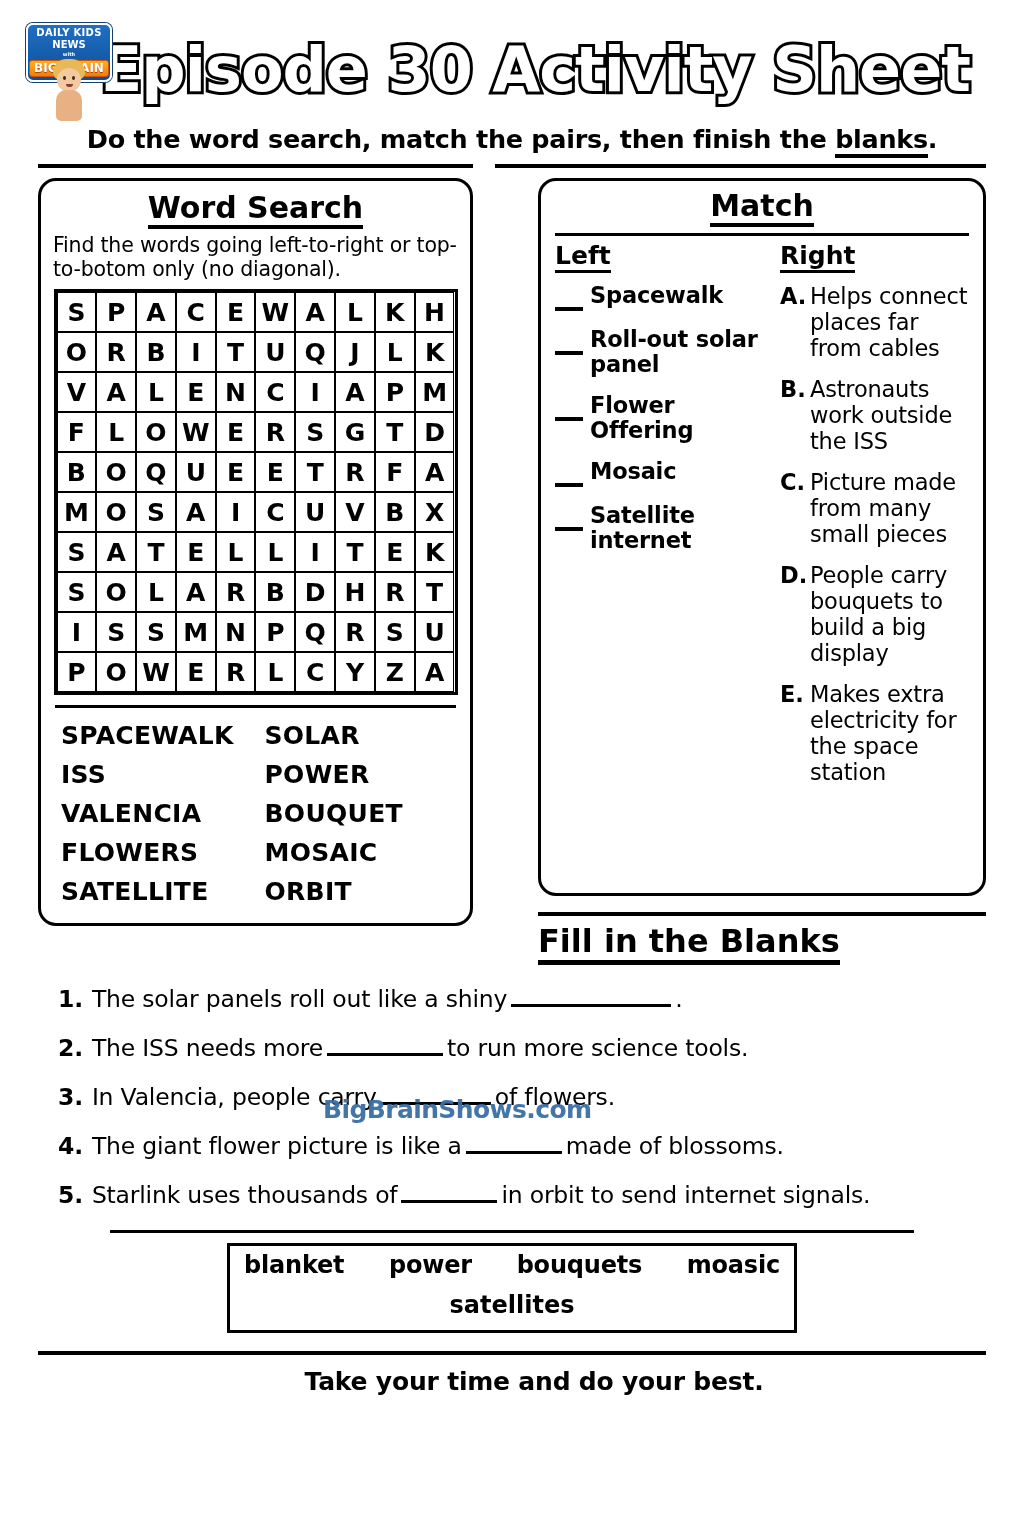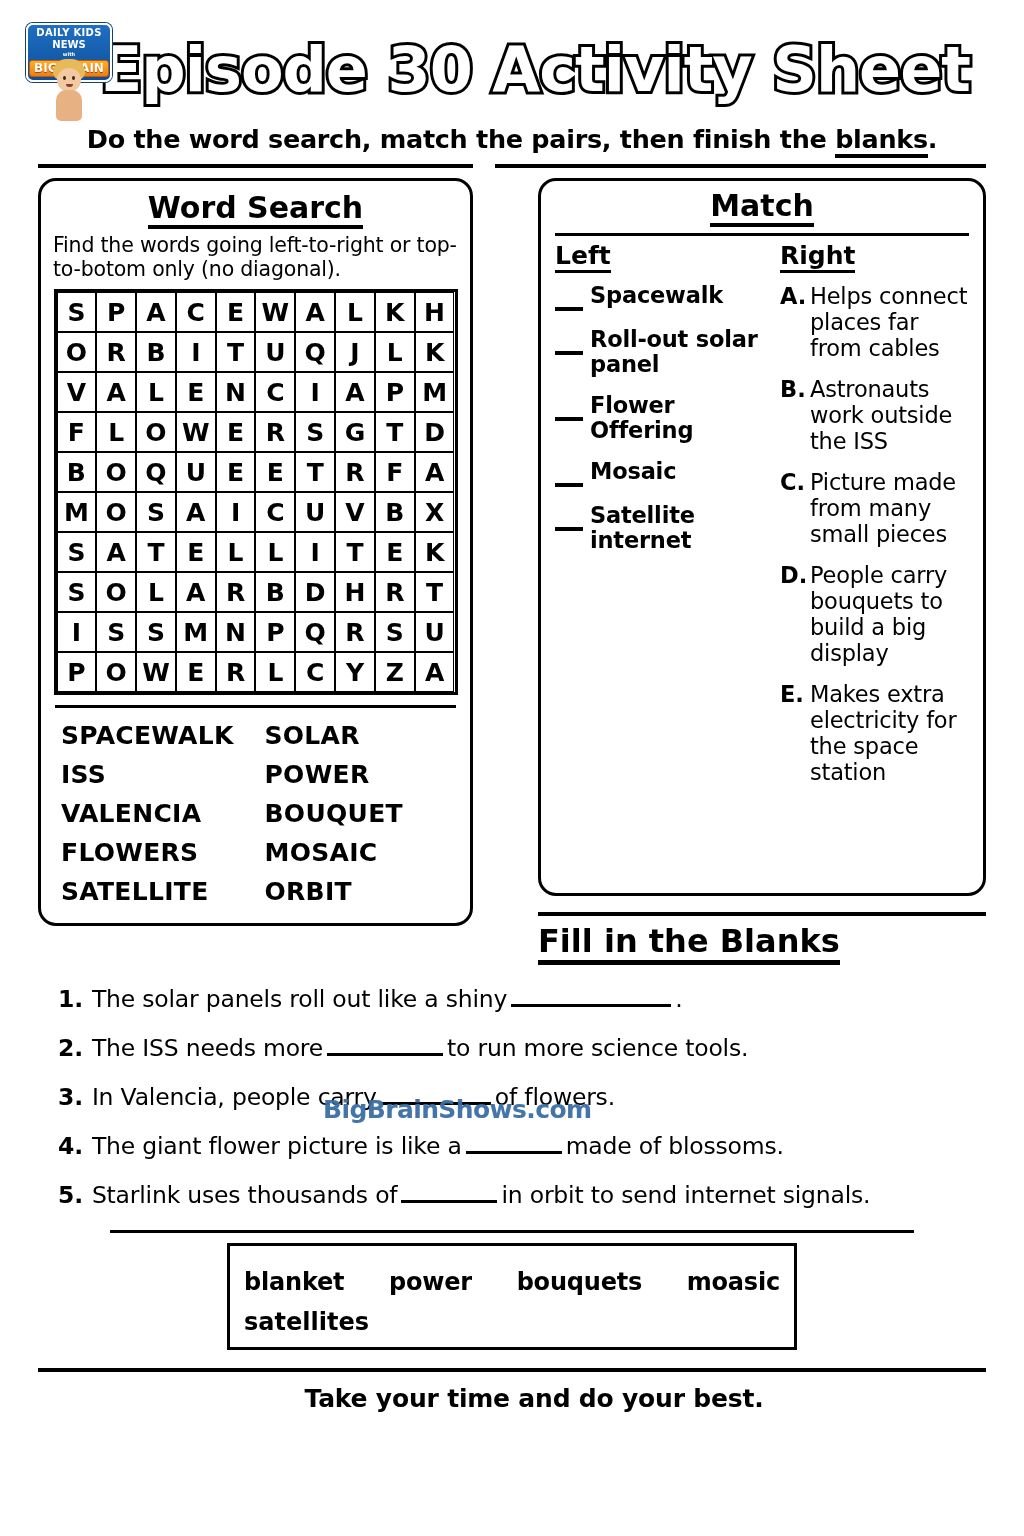--- a/index.html
+++ b/index.html
@@ -295,22 +295,22 @@
     letter-spacing: -.6px;
     pointer-events: none;
     font-family: "DejaVu Sans", sans-serif;
   }
 
   .bank-rule { height: 3px; background: #000; margin: 6px 110px 0 110px; }
   .wordbank {
     border: 3px solid #000;
     width: 570px;
     margin: 10px auto 0;
-    padding: 22px 14px 11px;
-    text-align: left;
+    padding: 5px 14px 11px;
+    text-align: center;
   }
   .bank-row1 {
     display: flex;
     justify-content: space-between;
     font-size: 24px;
     font-weight: bold;
     letter-spacing: -.2px;
   }
   .bank-row2 {
     font-size: 24px;

